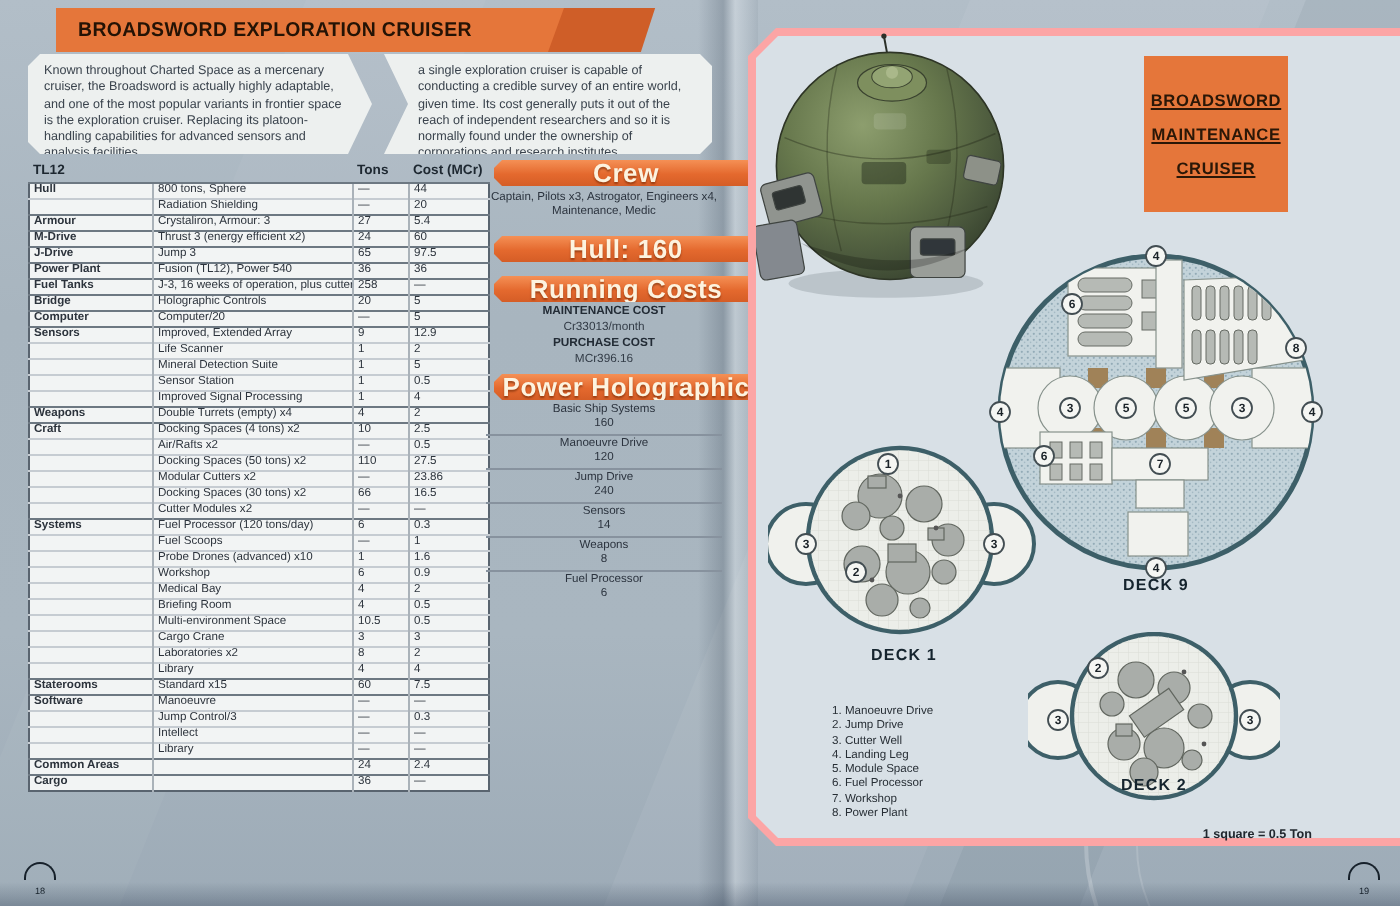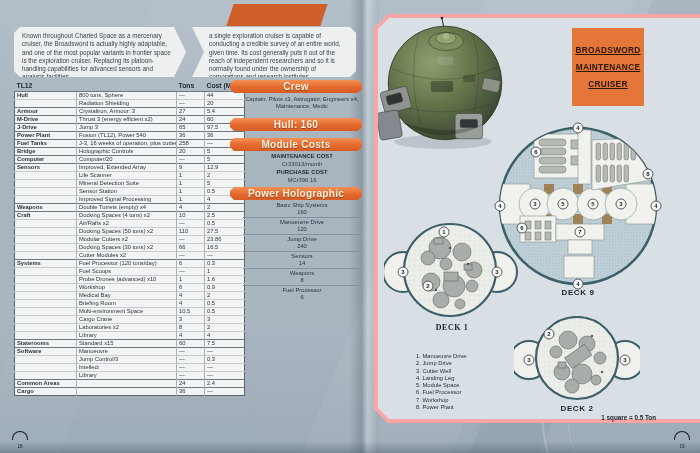--- a/index.html
+++ b/index.html
@@ -38,25 +38,25 @@
   
   #spec{left:14px;top:82px;width:230px;border-collapse:collapse;table-layout:fixed;}
   #spec th{font-size:6.8px;color:#1d2730;text-align:left;font-weight:bold;padding:0 2px 2px 2px;}
   #spec tbody{border:1px solid #59646f;}
   #spec td{background:#f2f4f4;font-size:5.8px;line-height:7px;height:7px;color:#2c333c;padding:0 2px;
     border-top:1px solid #c6ccd2;border-left:1px solid #aab2b9;white-space:nowrap;overflow:hidden;}
   #spec td.cat{font-weight:bold;border-left:none;}
   #spec tr.grp td{border-top:1px solid #6d7882;}
 
   
-  .ohead{left:230px;width:132px;height:13px;
+  .ohead{left:247px;width:132px;height:13px;
     background:linear-gradient(180deg,#f59055 0%,#e4692e 55%,#d55d26 100%);
     clip-path:polygon(4px 0,calc(100% - 4px) 0,100% 4px,100% calc(100% - 4px),calc(100% - 4px) 100%,4px 100%,0 calc(100% - 4px),0 4px);
     display:flex;align-items:center;justify-content:center;
-    color:#fdf3df;font-weight:bold;font-size:10px;letter-spacing:.3px;text-shadow:0 1px 1px rgba(110,40,5,.6);}
+    color:#fdf3df;font-weight:bold;font-size:13px;letter-spacing:.3px;text-shadow:0 1px 1px rgba(110,40,5,.6);}
   #h-crew{top:80px;} #h-hull{top:118px;} #h-run{top:138px;} #h-pow{top:187px;}
   .sidetext{left:243px;width:118px;text-align:center;color:#2b333e;}
   #crew-text{top:96px;font-size:5.8px;line-height:7.3px;}
   #run-block{top:153px;}
   .slabel{font-weight:bold;font-size:5.9px;color:#222b35;line-height:7.6px;}
   .sval{font-size:5.9px;color:#333c47;line-height:7.6px;margin-bottom:1px;}
   #power-list{top:202px;}
   .p-label{font-size:5.8px;line-height:7px;color:#2b333e;}
   .p-value{font-size:5.8px;line-height:7px;color:#2b333e;border-bottom:1px solid #87929e;padding-bottom:1px;margin-bottom:1px;}
   .p-value:last-child{border-bottom:none;}
@@ -67,23 +67,23 @@
   #panel-inner{position:absolute;inset:4px;background:#d8e0e6;
     clip-path:polygon(11px 0,calc(100% - 11px) 0,100% 11px,100% calc(100% - 11px),calc(100% - 11px) 100%,11px 100%,0 calc(100% - 11px),0 11px);}
   #ship-svg{left:4px;top:0;width:134px;height:142px;}
   #panel-title{left:198px;top:14px;width:72px;height:78px;background:#e5763a;
     display:flex;flex-direction:column;justify-content:center;gap:7px;text-align:center;}
   #panel-title span{font-size:8.3px;font-weight:bold;text-decoration:underline;color:#2a1707;letter-spacing:.3px;}
   .deck-label{position:absolute;text-align:center;font-size:8px;font-weight:bold;color:#15242e;letter-spacing:.6px;}
   #deck5-svg{left:118px;top:104px;width:172px;height:172px;}
   #deck5-label{left:122px;top:274px;width:164px;}
   #deck1-svg{left:10px;top:206px;width:136px;height:102px;}
-  #deck1-label{left:10px;top:309px;width:136px;font-family:Liberation Serif, serif;}
+  #deck1-label{left:10px;top:309px;width:136px;}
   #deck2-svg{left:140px;top:302px;width:126px;height:86px;}
-  #deck2-label{left:140px;top:390px;width:126px;}
+  #deck2-label{left:140px;top:374px;width:126px;}
   #legend{left:42px;top:339px;width:104px;}
   .leg-item{font-size:5.8px;line-height:7.3px;color:#272e35;}
   #scale-note{left:168px;top:400px;width:114px;text-align:right;font-size:6.3px;font-weight:bold;color:#20272e;}
 
   
   .mk circle{fill:#f5f6f3;stroke:#424d52;stroke-width:0.9;}
   .mk text{font-size:6px;font-weight:bold;fill:#1a2228;text-anchor:middle;font-family:"Liberation Sans",sans-serif;}
   .room{fill:#f1f2ee;stroke:#87928c;stroke-width:0.6;}
   .mach{fill:#a9ada9;stroke:#61665f;stroke-width:0.6;}
   .tank{fill:#b6bab5;stroke:#666b64;stroke-width:0.5;}
@@ -100,20 +100,23 @@
 <div class="abs wm-a"></div>
 <div class="abs wm-b"></div>
 <div class="abs wm-c"></div>
 <div class="abs wm-arc"></div>
 <div class="abs wm-arc2"></div>
 <div class="abs gutter"></div>
 <div class="abs bottom-shade"></div>
 
 <div class="abs" id="banner">
   <div class="dark"></div>
+  <div class="main">
+    <span>BROADSWORD EXPLORATION CRUISER</span>
+  </div>
 </div>
 
 <div class="abs ibox" id="ibox1">
   <p>Known throughout Charted Space as a mercenary cruiser, the Broadsword is actually highly adaptable, and one of the most popular variants in frontier space is the exploration cruiser. Replacing its platoon-handling capabilities for advanced sensors and analysis facilities,</p>
 </div>
 <div class="abs ibox" id="ibox2">
   <p>a single exploration cruiser is capable of conducting a credible survey of an entire world, given time. Its cost generally puts it out of the reach of independent researchers and so it is normally found under the ownership of corporations and research institutes.</p>
 </div>
 
 <table class="abs" id="spec">
@@ -358,21 +361,21 @@
         <td class="desc"></td>
         <td class="num">36</td>
         <td class="num">—</td>
       </tr>
     </tbody>
 </table>
 
 <div class="abs ohead" id="h-crew">Crew</div>
 <div class="abs sidetext" id="crew-text">Captain, Pilots x3, Astrogator, Engineers x4, Maintenance, Medic</div>
 <div class="abs ohead" id="h-hull">Hull: 160</div>
-<div class="abs ohead" id="h-run">Module Costs</div>
+<div class="abs ohead" id="h-run">Running Costs</div>
 <div class="abs sidetext" id="run-block">
   <div class="slabel">MAINTENANCE COST</div>
   <div class="sval">Cr33013/month</div>
   <div class="slabel">PURCHASE COST</div>
   <div class="sval">MCr396.16</div>
 </div>
 <div class="abs ohead" id="h-pow">Power Holographic</div>
 <div class="abs sidetext" id="power-list">
     <div class="p-label">Basic Ship Systems</div>
     <div class="p-value">160</div>

